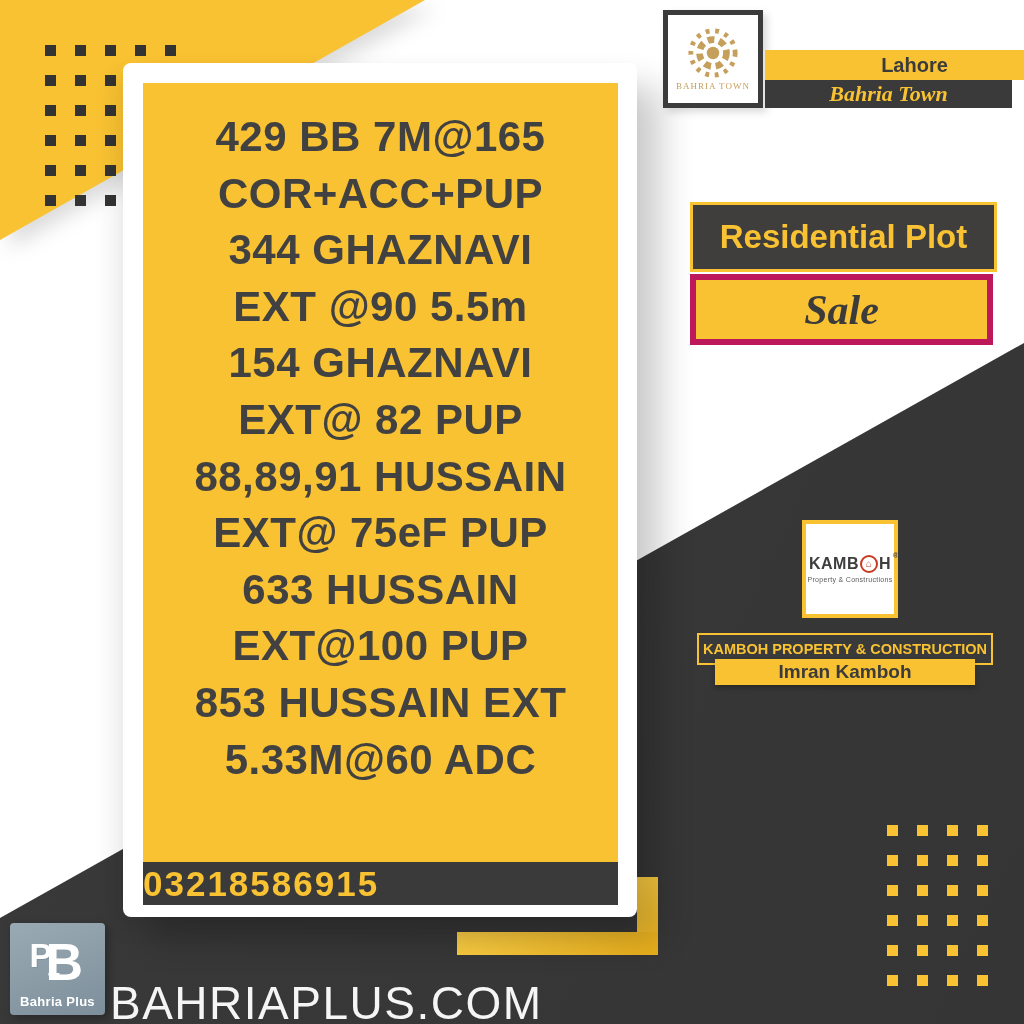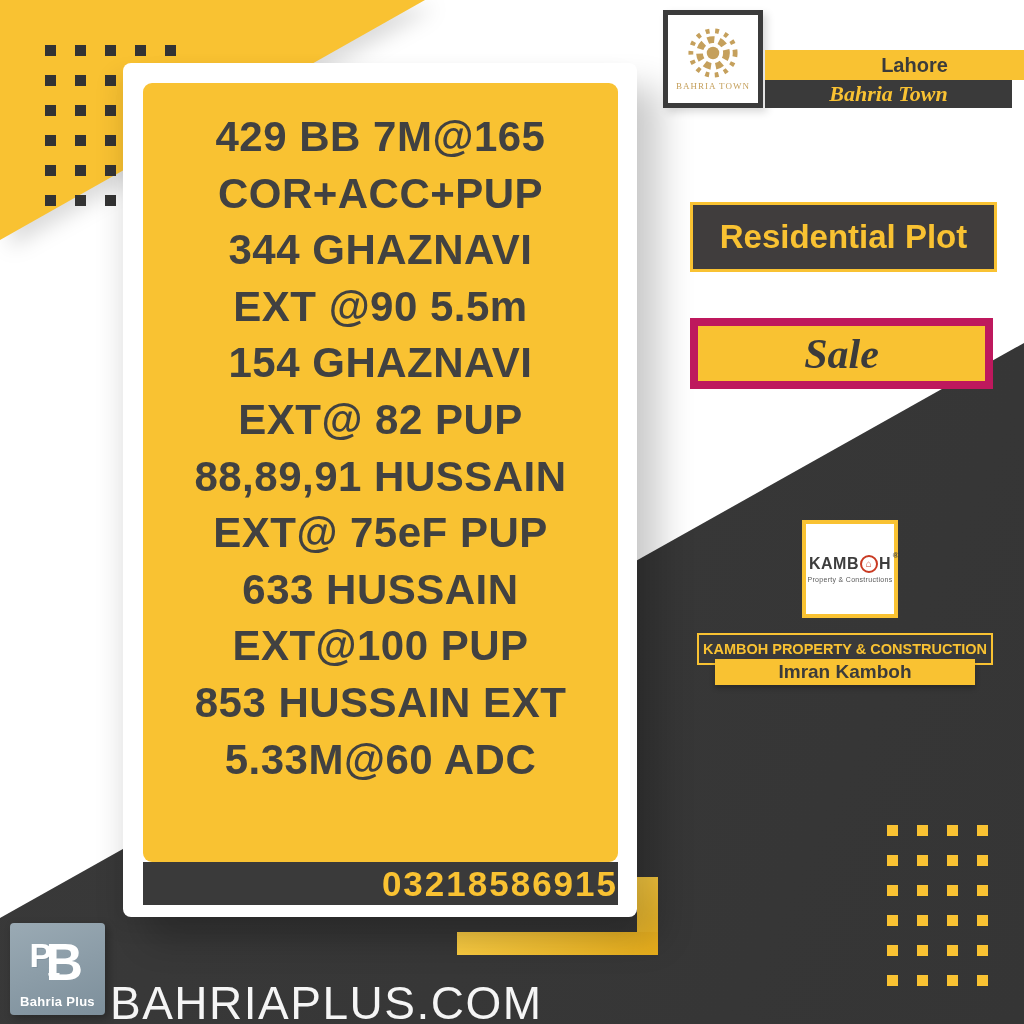--- a/index.html
+++ b/index.html
@@ -21,45 +21,45 @@
   
   .yl{position:absolute;background:linear-gradient(135deg,#FDCf45,#E8AE1B);}
   .yl-vert{left:637px;top:877px;width:21px;height:78px;}
   .yl-horiz{left:457px;top:932px;width:201px;height:23px;}
   
   .card{position:absolute;left:123px;top:63px;width:514px;height:854px;background:#ffffff;
         border-radius:8px;box-sizing:border-box;padding:20px 19px 12px 20px;
         display:flex;flex-direction:column;
         box-shadow:24px 24px 34px rgba(0,0,0,.20),-10px 10px 22px rgba(0,0,0,.07);}
   .panel{flex:1;background:var(--yellow,#F9C232);box-sizing:border-box;padding:26px 0 18px;
-         display:flex;flex-direction:column;overflow:hidden;border-radius:9px;}
+         display:flex;flex-direction:column;overflow:hidden;}
   .panel .line{line-height:56.6px;text-align:center;font-weight:700;font-size:42px;
                color:var(--text_dark,#414141);letter-spacing:.5px;white-space:nowrap;}
-  .phone-bar{height:43px;background:var(--dark,#3A3A3A);display:flex;align-items:center;justify-content:flex-end;}
+  .phone-bar{height:43px;background:var(--dark,#3A3A3A);display:flex;align-items:center;justify-content:flex-start;}
   .phone-bar .num{color:var(--yellow,#F9C232);font-weight:700;font-size:35px;letter-spacing:2px;}
   
   .bt-logo-box{position:absolute;left:663px;top:10px;width:100px;height:98px;background:#ffffff;
                border:5px solid #3b3b3b;box-sizing:border-box;display:flex;flex-direction:column;
                align-items:center;justify-content:center;gap:2px;box-shadow:4px 4px 8px rgba(0,0,0,.15);}
   .emblem{color:var(--gold,#C5A05C);line-height:0;}
   .bt-caption{font-family:"Liberation Serif","DejaVu Serif",serif;font-size:9px;letter-spacing:1px;
               color:var(--gold,#C5A05C);white-space:nowrap;}
   .city-bar{position:absolute;left:765px;top:50px;width:299px;height:30px;background:var(--yellow,#F9C232);
             display:flex;align-items:center;justify-content:center;}
   .city-bar .t{font-size:20px;font-weight:700;color:#3b3b3b;}
   .town-bar{position:absolute;left:765px;top:80px;width:247px;height:28px;background:var(--dark,#3A3A3A);
             display:flex;align-items:center;justify-content:center;}
   .town-bar .t{font-family:"Liberation Serif","DejaVu Serif",serif;font-style:italic;font-weight:700;
                font-size:22px;color:var(--yellow,#F9C232);}
   
   .res-box{position:absolute;left:690px;top:202px;width:307px;height:70px;background:#403D3D;
            border:3px solid var(--yellow,#F9C232);box-sizing:border-box;display:flex;align-items:center;justify-content:center;}
   .res-box .t{color:var(--yellow,#F9C232);font-weight:700;font-size:33px;white-space:nowrap;}
   .sale-box{position:absolute;left:690px;top:274px;width:303px;height:71px;background:var(--yellow,#F9C232);
-            border:8px solid #be185d;box-sizing:border-box;display:flex;align-items:center;justify-content:center;margin-top:44px;}
+            border:6px solid #be185d;box-sizing:border-box;display:flex;align-items:center;justify-content:center;}
   .sale-box .t{color:#3b3b3b;font-family:"Liberation Serif","DejaVu Serif",serif;font-style:italic;
                font-weight:700;font-size:42px;}
   
   .kamboh-box{position:absolute;left:802px;top:520px;width:96px;height:98px;background:#ffffff;
               border:4px solid var(--yellow,#F9C232);box-sizing:border-box;display:flex;flex-direction:column;
               align-items:center;justify-content:center;}
   .kamboh-name{font-weight:700;font-size:16px;color:#3d3d3d;letter-spacing:.5px;display:flex;align-items:center;position:relative;}
   .house-ring{display:inline-flex;width:14px;height:14px;border:2px solid var(--kamboh_red,#C93A22);
               border-radius:50%;align-items:center;justify-content:center;margin:0 1px;}
   .house-glyph{color:var(--kamboh_red,#C93A22);font-size:10px;line-height:1;}

